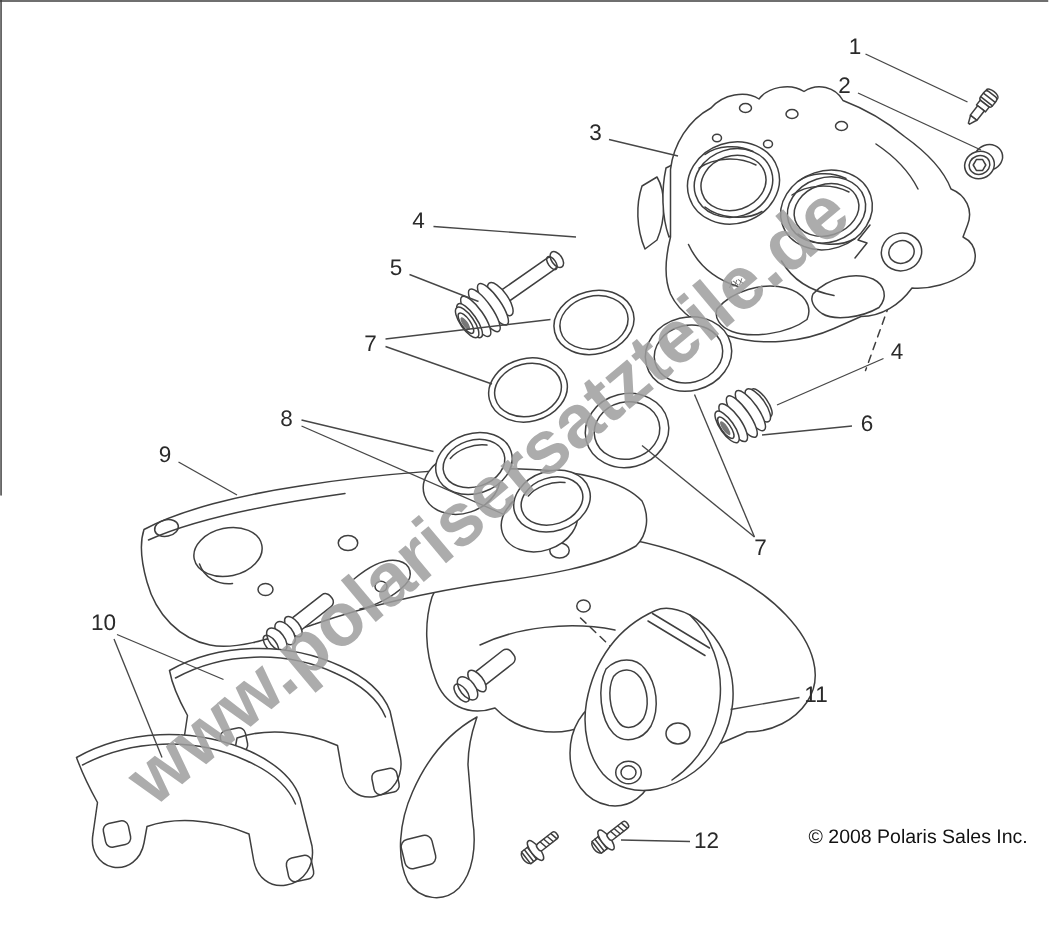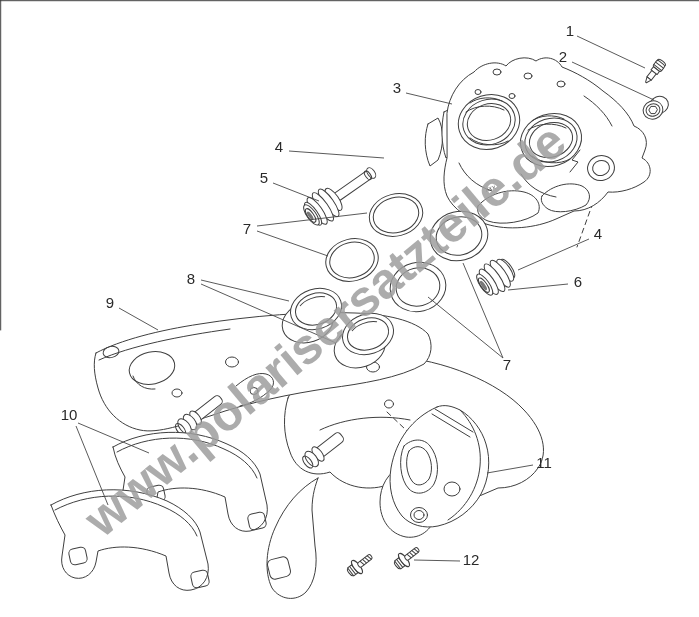--- a/index.html
+++ b/index.html
@@ -273,14 +273,15 @@
         <text x="69" y="420" class="callout">10</text>
         <line x1="533" y1="465" x2="487" y2="473" class="leader"></line>
         <text x="544" y="468" class="callout">11</text>
         <line x1="460" y1="561" x2="414" y2="560" class="leader"></line>
         <text x="471" y="565" class="callout">12</text>
       </g>
 </svg>
 
 <div class="watermark">www.polarisersatzteile.de</div>
 
+<div class="copyright">© 2008 Polaris Sales Inc.</div>
 
 </div>
 
 </body></html>

